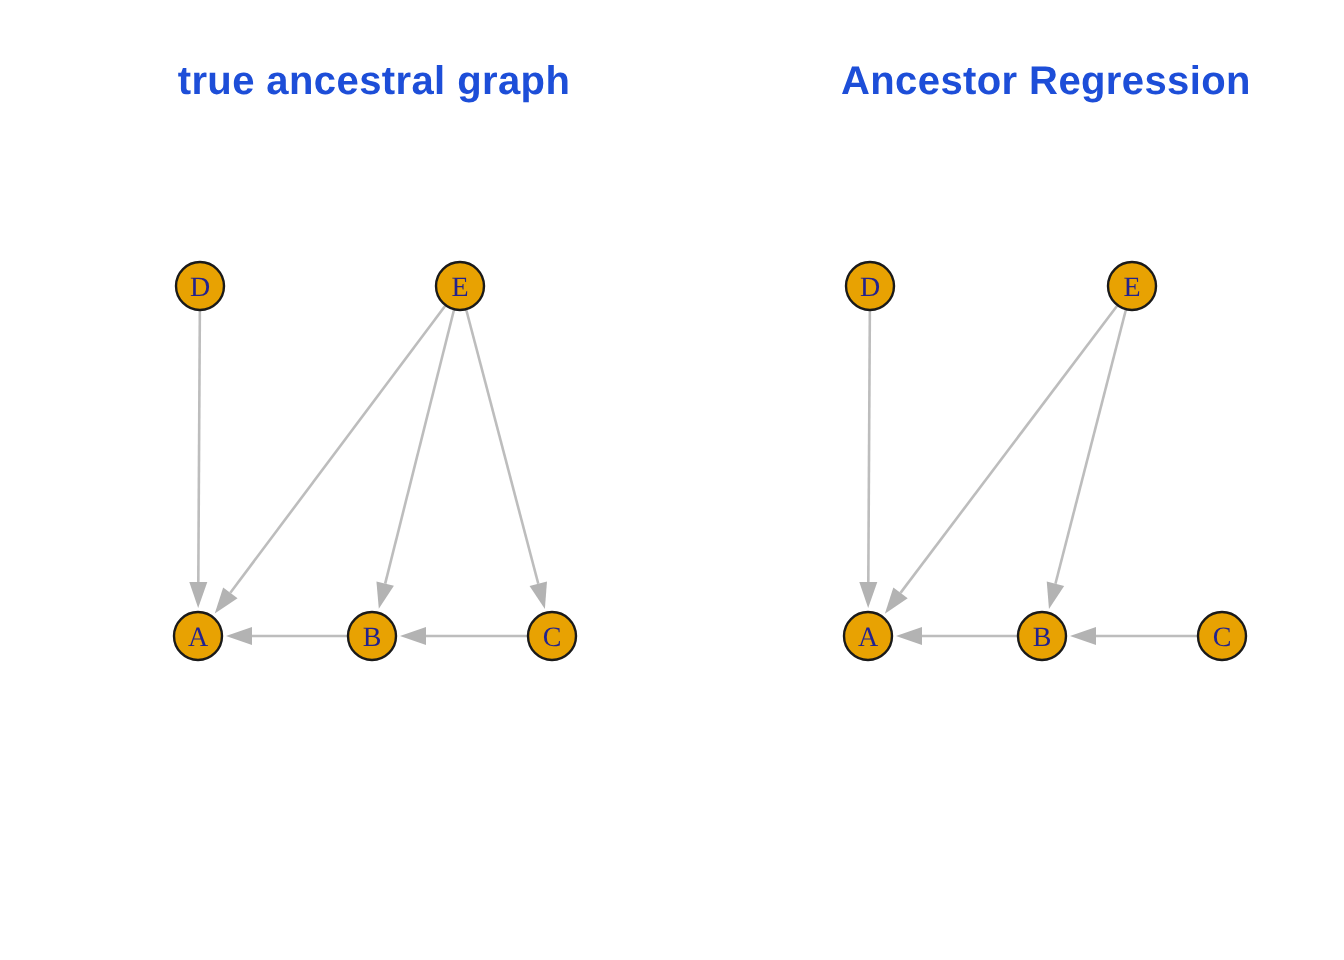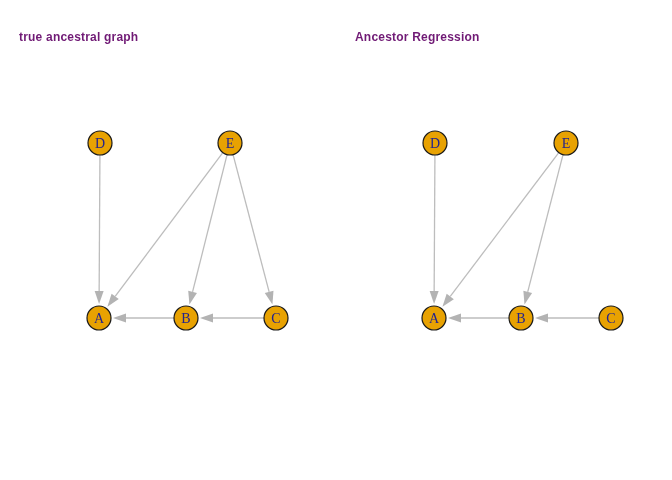--- a/index.html
+++ b/index.html
@@ -7,23 +7,24 @@
     width: 672px; height: 480px;
     background: #ffffff;
     position: relative;
     overflow: hidden;
     font-family: "Liberation Sans", sans-serif;
   }
   .panel-title {
     position: absolute;
     top: 30px;
     width: 336px;
+    text-align: center;
     font-weight: bold;
-    font-size: 12px;
-    color: #701a75;
+    font-size: 20px;
+    color: #1d4ed8;
     letter-spacing: 0.2px;
   }
   #title-left  { left: 19px; }
   #title-right { left: 355px; }
   #graph-svg { position: absolute; left: 0; top: 0; }
 </style>
 </head>
 <body>
 
 <div class="panel-title" id="title-left">true ancestral graph</div>

